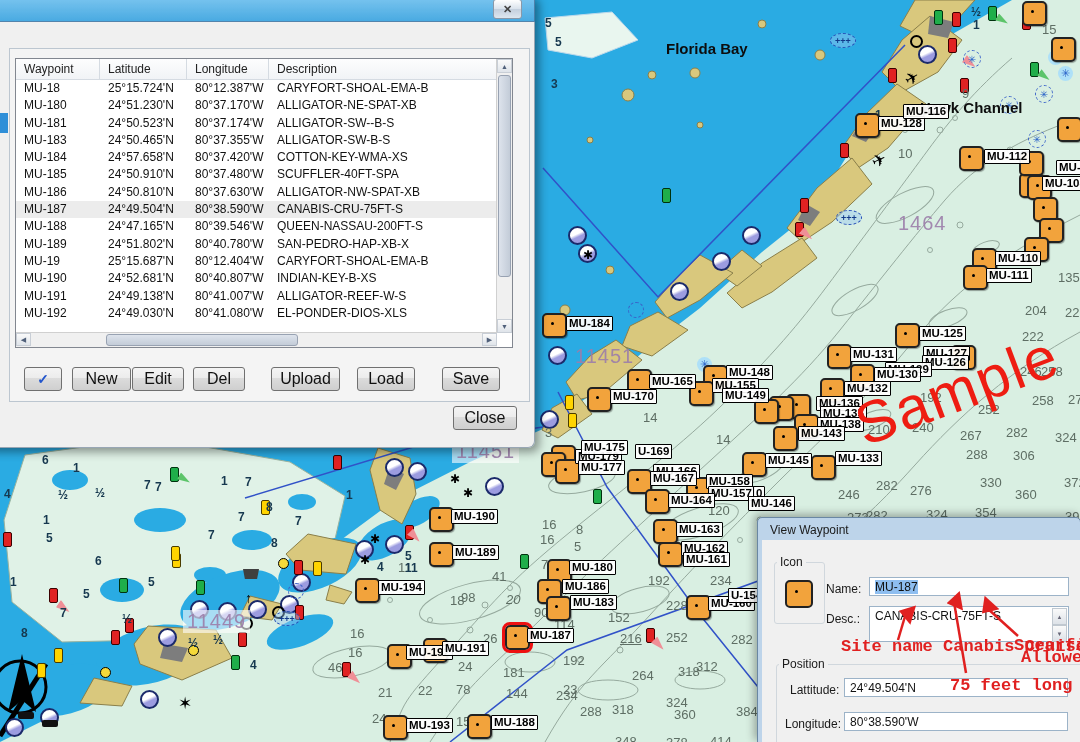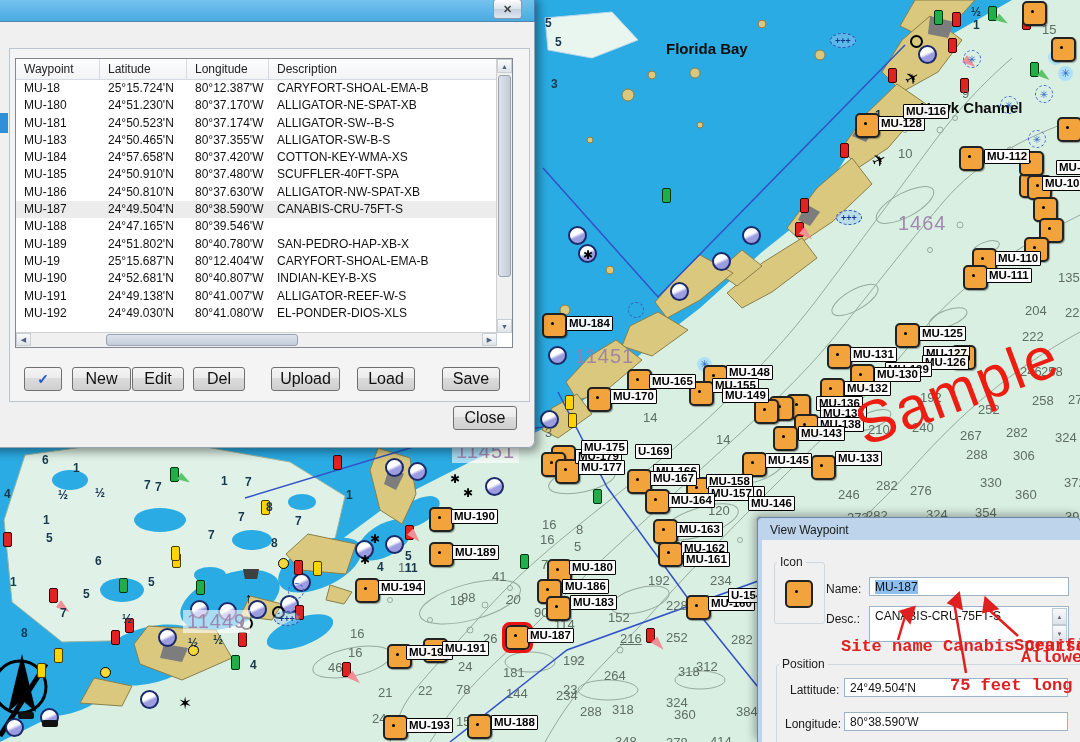--- a/index.html
+++ b/index.html
@@ -358,21 +358,21 @@
       <div class="dn" style="left: 847px; top: 510px;">273</div>
       <div class="dn" style="left: 866px; top: 508px;">282</div>
       <div class="dn" style="left: 926px; top: 507px;">324</div>
       <div class="dn" style="left: 975px; top: 505px;">354</div>
       <div class="dn" style="left: 1065px; top: 509px;">390</div>
       <div class="dn" style="left: 620px; top: 631px; text-decoration: underline;">216</div>
       <div class="dn" style="left: 666px; top: 630px;">252</div>
       <div class="dn" style="left: 731px; top: 632px;">282</div>
       <div class="dn" style="left: 696px; top: 659px;">312</div>
       <div class="dn" style="left: 678px; top: 664px;">318</div>
-      <div class="dn" style="left: 604px; top: 668px;">264</div>
+      <div class="dn" style="left: 632px; top: 668px;">264</div>
       <div class="dn" style="left: 563px; top: 653px;">192</div>
       <div class="dn" style="left: 556px; top: 688px;">234</div>
       <div class="dn" style="left: 580px; top: 704px;">288</div>
       <div class="dn" style="left: 612px; top: 702px;">318</div>
       <div class="dn" style="left: 666px; top: 695px;">324</div>
       <div class="dn" style="left: 674px; top: 707px;">360</div>
       <div class="dn" style="left: 736px; top: 704px;">384</div>
       <div class="dn" style="left: 615px; top: 734px;">348</div>
       <div class="dn" style="left: 666px; top: 735px;">378</div>
       <div class="dn" style="left: 710px; top: 734px;">414</div>
@@ -626,20 +626,21 @@
             <div class="trow sel">
               <div>MU-187</div>
               <div>24°49.504'N</div>
               <div>80°38.590'W</div>
               <div>CANABIS-CRU-75FT-S</div>
             </div>
             <div class="trow">
               <div>MU-188</div>
               <div>24°47.165'N</div>
               <div>80°39.546'W</div>
+              <div>QUEEN-NASSAU-200FT-S</div>
             </div>
             <div class="trow">
               <div>MU-189</div>
               <div>24°51.802'N</div>
               <div>80°40.780'W</div>
               <div>SAN-PEDRO-HAP-XB-X</div>
             </div>
             <div class="trow">
               <div>MU-19</div>
               <div>25°15.687'N</div>

